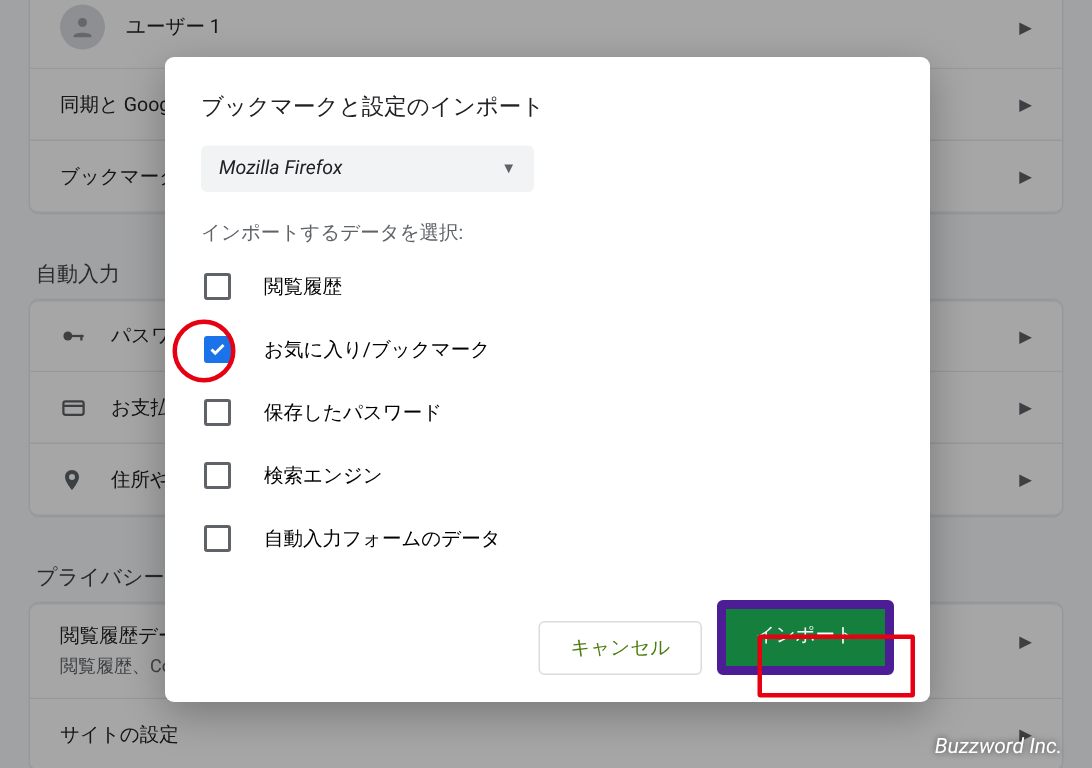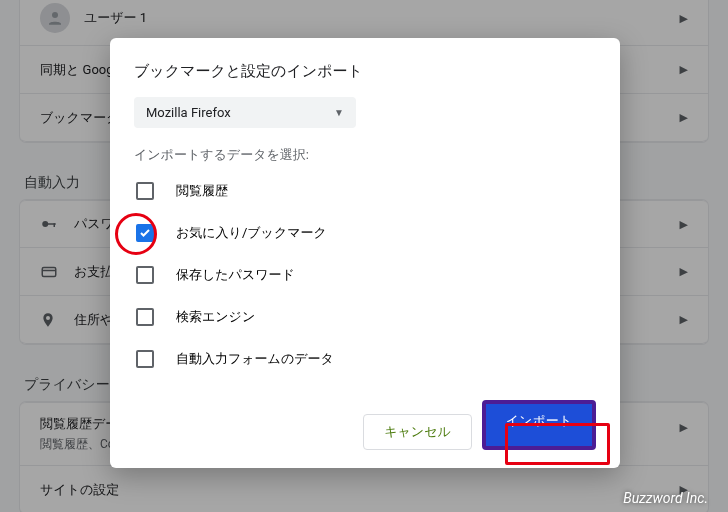--- a/index.html
+++ b/index.html
@@ -86,20 +86,21 @@
   }
   .select {
     width: 222px;
     background: #f1f3f4;
     border-radius: 4px;
     padding: 8px 12px;
     font-size: 13px;
     color: #202124;
     display: flex; align-items: center; justify-content: space-between;
     margin-bottom: 18px;
+    font-style: italic;
   }
   .select .tri { color: #5f6368; font-size: 10px; }
   .hint {
     font-size: 13px;
     color: #5f6368;
     margin-bottom: 6px;
   }
   .chk-row {
     display: flex; align-items: center;
     padding: 12px 0;
@@ -140,22 +141,22 @@
     border-radius: 4px;
     cursor: pointer;
   }
   .btn-cancel {
     background: #fff;
     border: 1px solid #dadce0;
     color: #4d7c0f;
     margin-top: 14px;
   }
   .btn-primary {
-    background: #1d4ed8;
-    border: 4px solid #4c1d95;
+    background: #15803d;
+    border: 6px solid #4c1d95;
     color: #fff;
   }
   .rect-mark {
     position: absolute;
     border: 3px solid #e60012;
     border-radius: 2px;
     left: 505px; top: 423px;
     width: 105px; height: 42px;
     pointer-events: none;
   }

